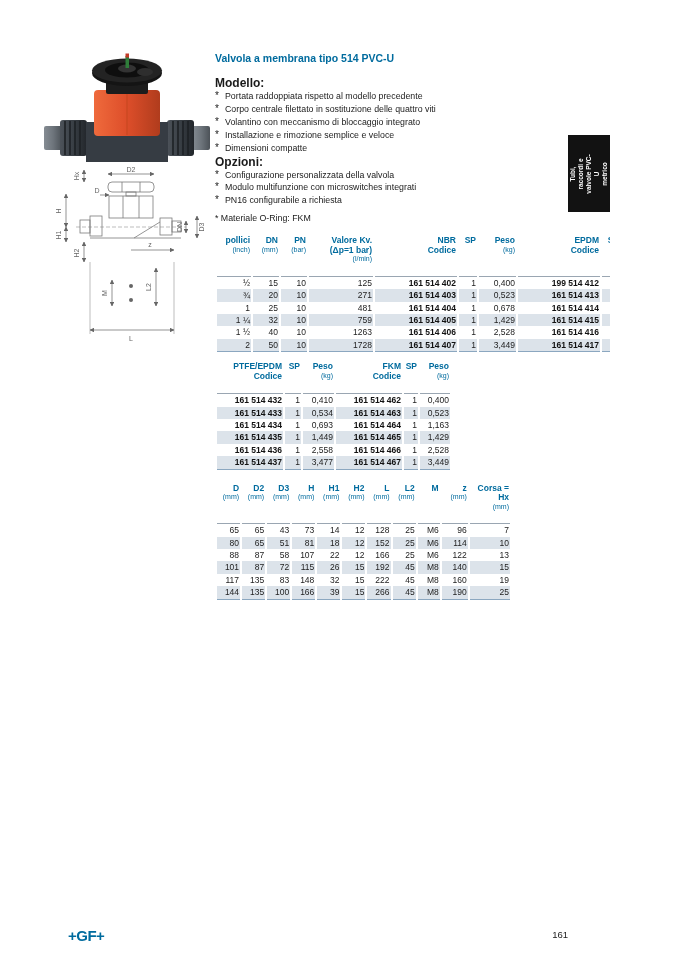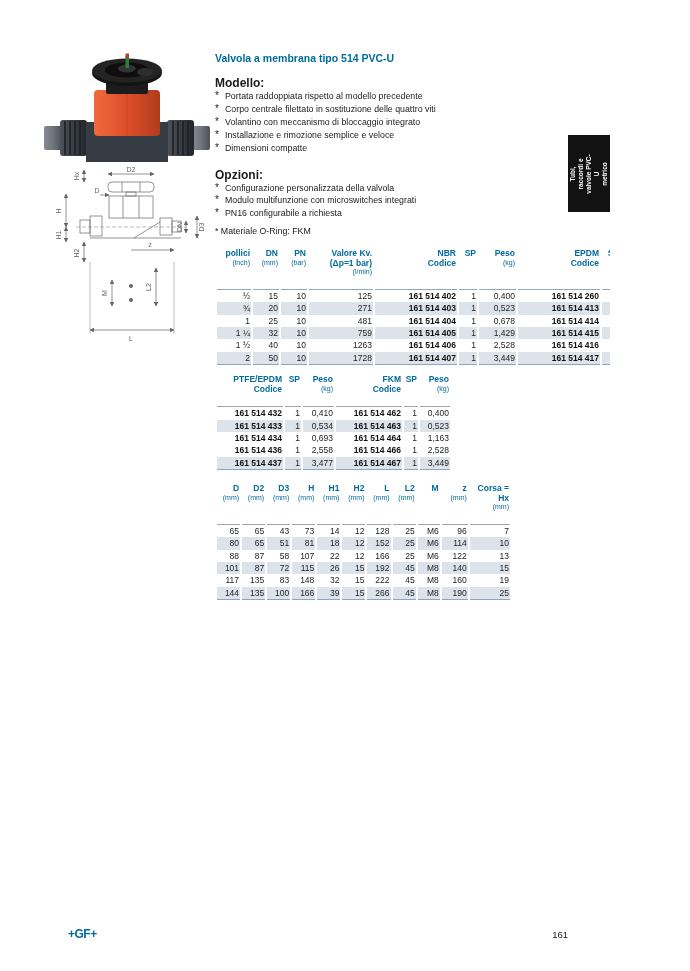--- a/index.html
+++ b/index.html
@@ -35,21 +35,21 @@
   td.code { font-weight:bold; color:#111; }
 
   
   .side-tab { position:absolute; right:0; top:135px; width:42px; height:77px; background:#121212;
               display:flex; align-items:center; justify-content:center; }
   .side-tab-inner { transform:rotate(-90deg); width:77px; text-align:center; color:#fff;
                     font-weight:bold; font-size:6.5px; line-height:8px; }
 
   
   .gf-logo { position:absolute; left:68px; top:927px; color:var(--blue); font-weight:bold;
-             font-size:12px; letter-spacing:-0.5px; }
+             font-size:15px; letter-spacing:-0.5px; }
   .page-num { position:absolute; right:42px; top:929px; font-size:9.5px; color:#222; }
 
   svg text { font-family:"Liberation Sans", sans-serif; }
 </style>
 </head>
 <body>
 
 <div class="page">
 
   <svg class="photo" viewBox="0 0 170 128">
@@ -175,21 +175,21 @@
         <li>
           <span class="bullet">*</span>
           <span>Installazione e rimozione semplice e veloce</span>
         </li>
         <li>
           <span class="bullet">*</span>
           <span>Dimensioni compatte</span>
         </li>
       </ul>
 
-    <div class="sec-label" style="margin-top:14px">Opzioni:</div>
+    <div class="sec-label" style="margin-top:1px">Opzioni:</div>
     <ul class="blist">
         <li>
           <span class="bullet">*</span>
           <span>Configurazione personalizzata della valvola</span>
         </li>
         <li>
           <span class="bullet">*</span>
           <span>Modulo multifunzione con microswitches integrati</span>
         </li>
         <li>
@@ -258,21 +258,21 @@
         </thead>
         <tbody>
           <tr>
             <td>½</td>
             <td>15</td>
             <td>10</td>
             <td>125</td>
             <td class="code">161 514 402</td>
             <td>1</td>
             <td>0,400</td>
-            <td class="code">161 514 260</td>
+            <td class="code">199 514 412</td>
             <td>1</td>
             <td>0,298</td>
           </tr>
           <tr class="stripe">
             <td>¾</td>
             <td>20</td>
             <td>10</td>
             <td>271</td>
             <td class="code">161 514 403</td>
             <td>1</td>
@@ -384,20 +384,28 @@
             <td>0,523</td>
           </tr>
           <tr>
             <td class="code">161 514 434</td>
             <td>1</td>
             <td>0,693</td>
             <td class="code">161 514 464</td>
             <td>1</td>
             <td>1,163</td>
           </tr>
+          <tr class="stripe">
+            <td class="code">161 514 435</td>
+            <td>1</td>
+            <td>1,449</td>
+            <td class="code">161 514 465</td>
+            <td>1</td>
+            <td>1,429</td>
+          </tr>
           <tr>
             <td class="code">161 514 436</td>
             <td>1</td>
             <td>2,558</td>
             <td class="code">161 514 466</td>
             <td>1</td>
             <td>2,528</td>
           </tr>
           <tr class="stripe">
             <td class="code">161 514 437</td>

